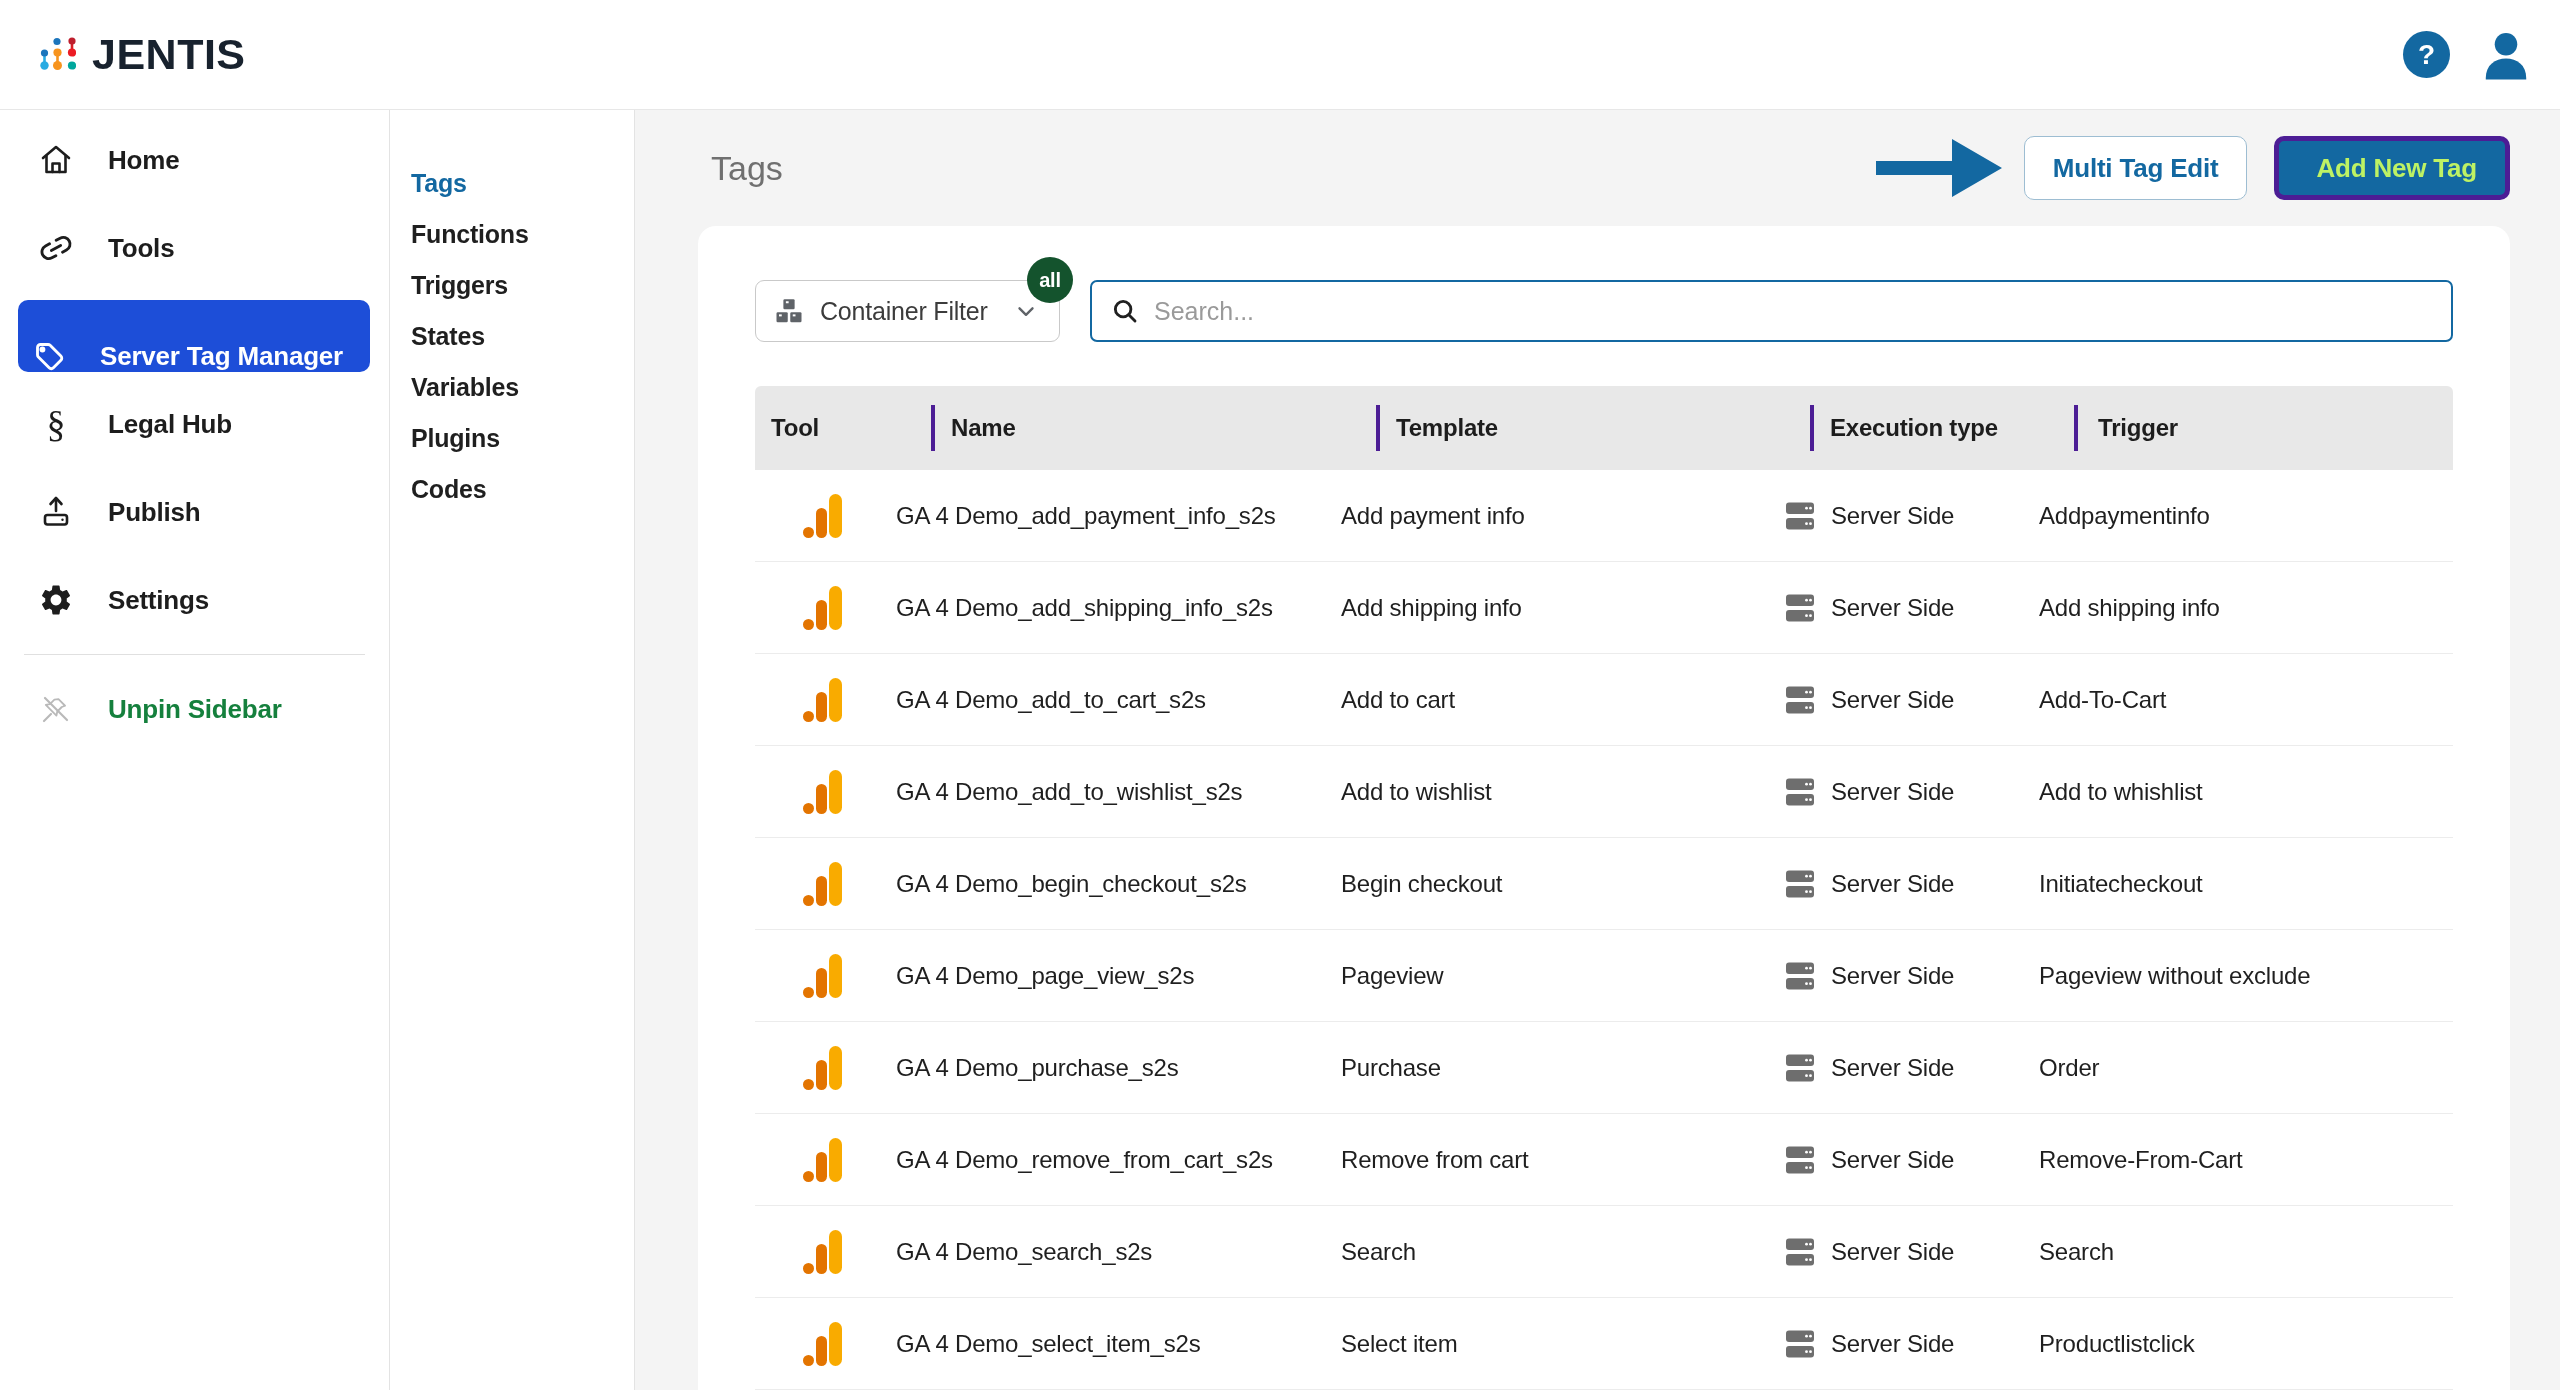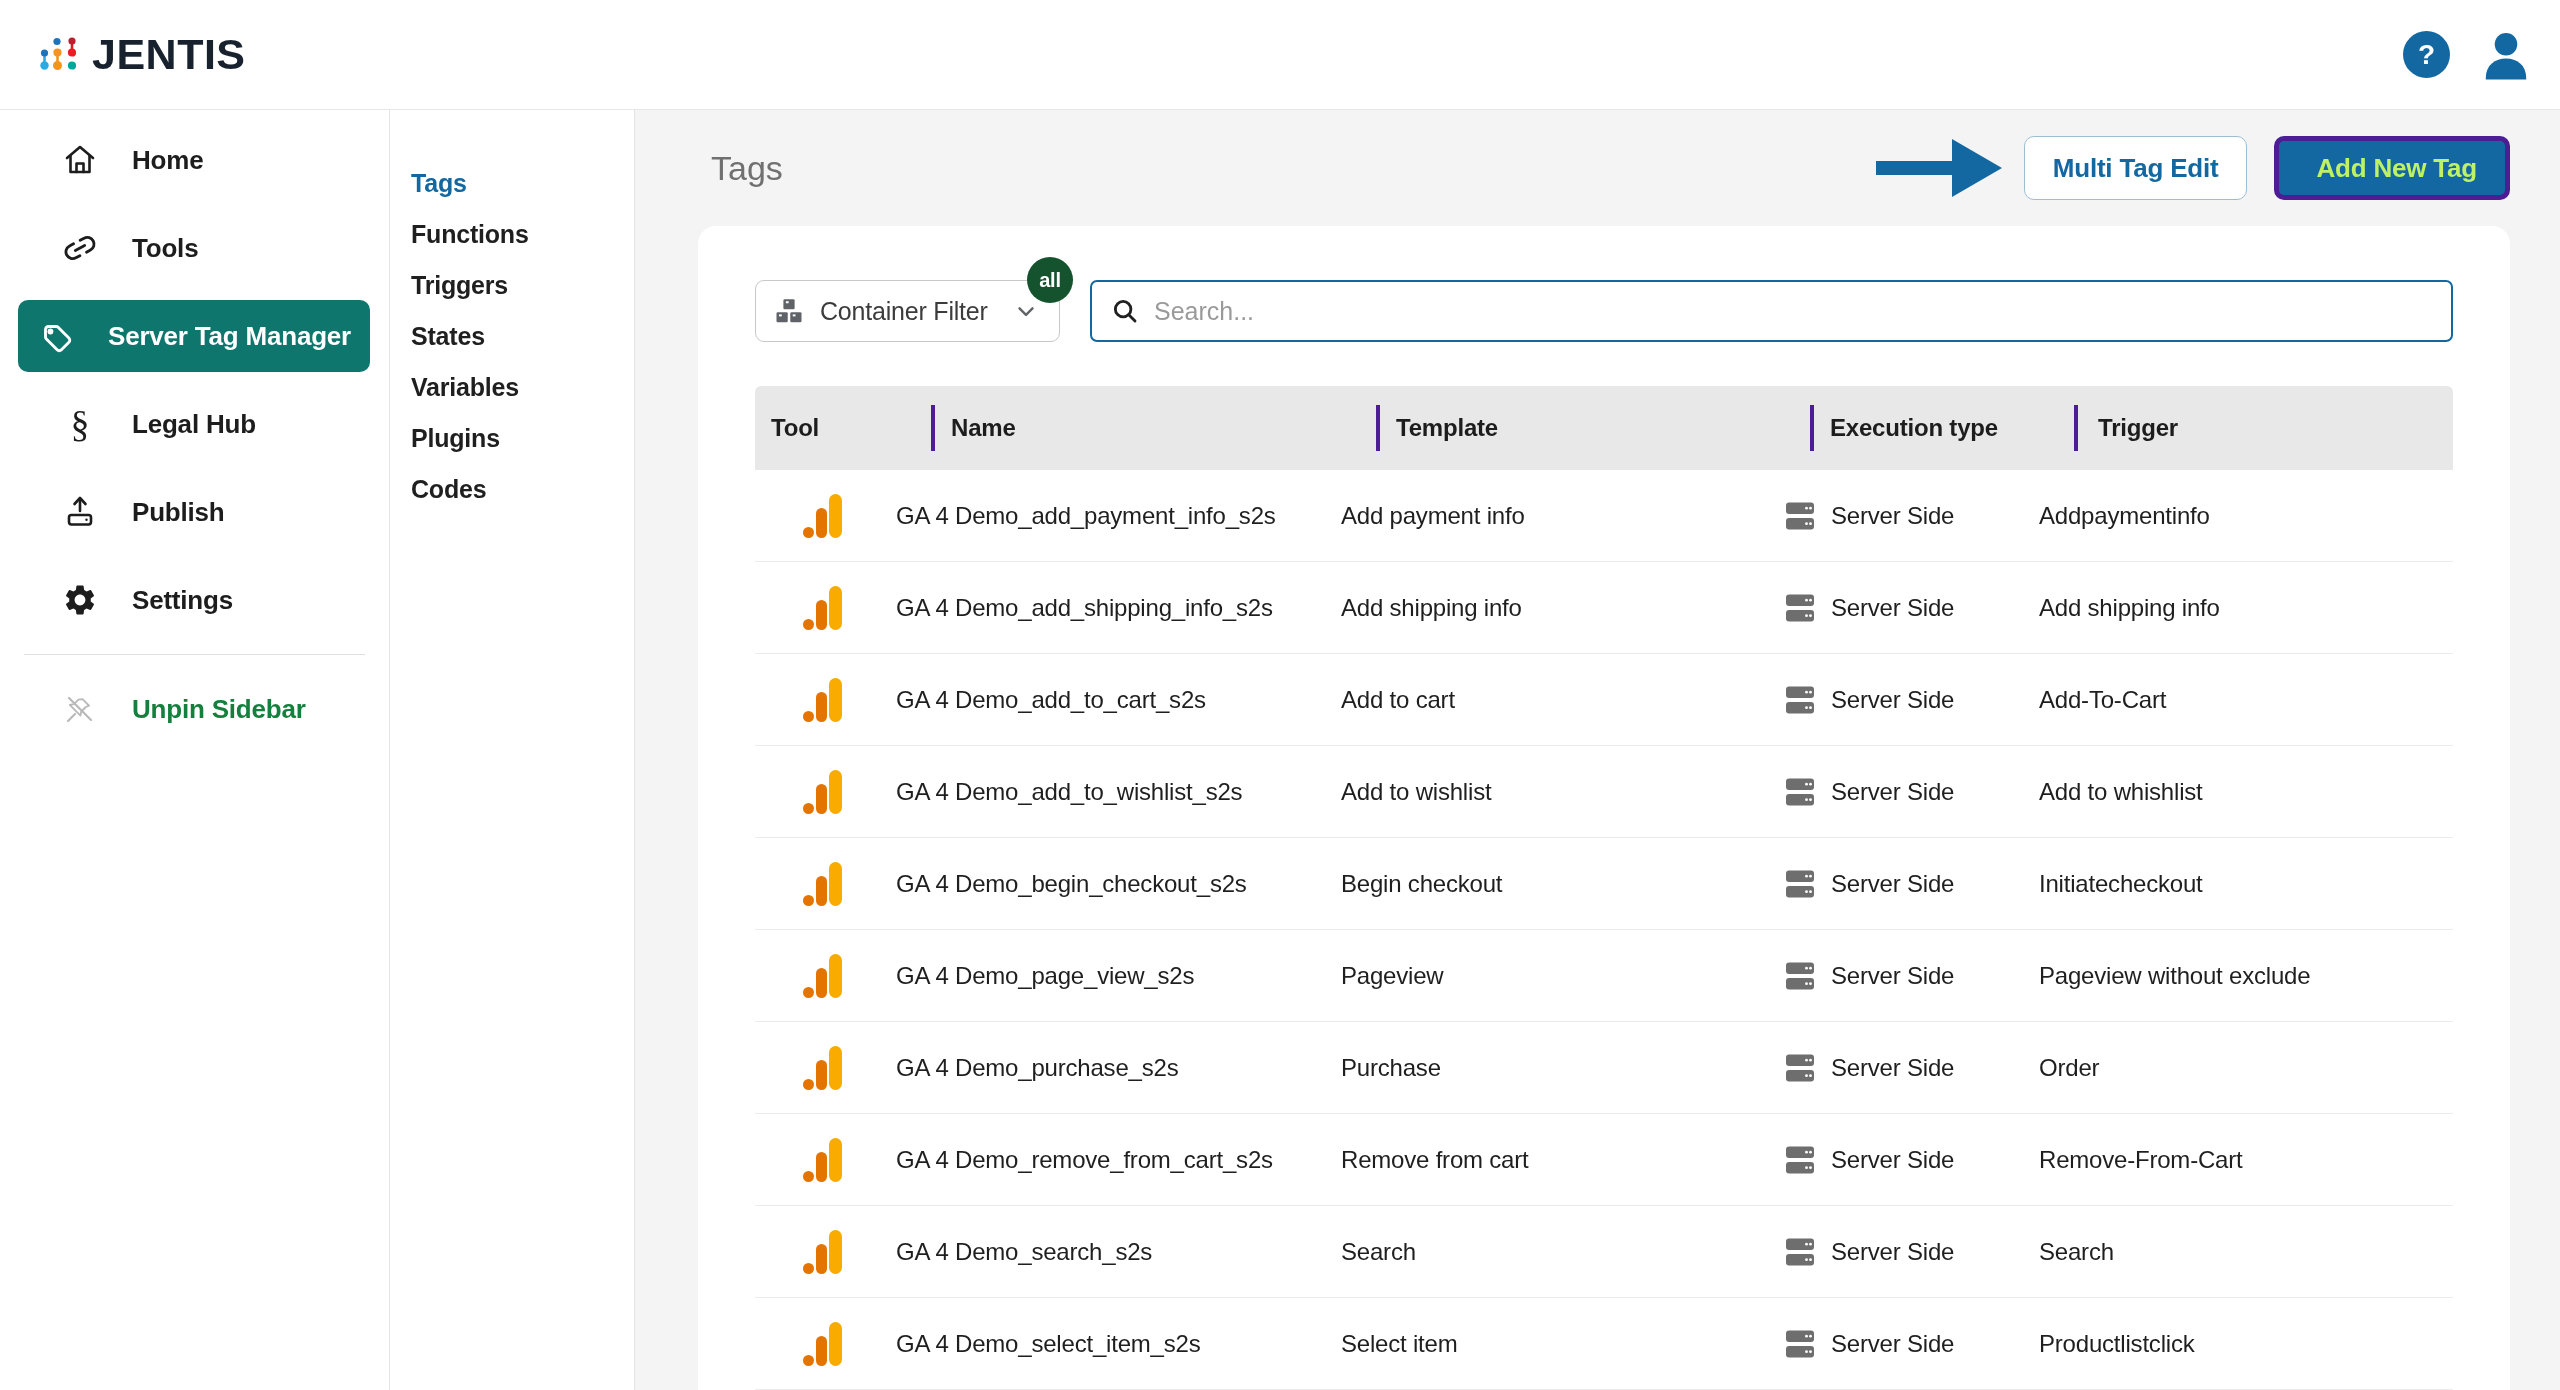--- a/index.html
+++ b/index.html
@@ -14,24 +14,24 @@
   .topbar-spacer { flex:1; }
   .help-btn { width:47px; height:47px; border-radius:50%; background:#1368A1; color:#fff;
     display:flex; align-items:center; justify-content:center; font-size:28px; font-weight:700; margin-right:30px; }
 
   
   .layout { display:flex; height:1280px; }
 
   
   .sidebar { width:390px; background:#fff; border-right:1px solid #e3e3e3; padding-top:6px; flex:none; }
   .side-item { height:88px; display:flex; align-items:center; padding-left:36px; gap:32px;
-    font-size:26px; font-weight:600; color:#1d1d1d; cursor:pointer;margin-left:24px; }
+    font-size:26px; font-weight:600; color:#1d1d1d; cursor:pointer; }
   .side-item .ic { width:40px; display:flex; justify-content:center; color:#1d1d1d; }
-  .side-item.active { background:#0f766e; color:#fff; border-radius:10px; margin:8px 19px 8px 18px;
-    height:72px; padding-left:18px; }
+  .side-item.active { background:#1d4ed8; color:#fff; border-radius:10px; margin:8px 19px 8px 18px;
+    height:72px; padding-left:10px;align-items:flex-end; }
   .side-item.active .ic { color:#fff; }
   .side-divider { border-top:1px solid #e0e0e0; margin:10px 24px; }
   .side-item.muted { color:#15803d; }
   .side-item.muted .ic { color:#b9b9b9; }
   .legal-ic { font-size:38px; font-weight:400; line-height:1; font-family:"Liberation Serif",serif; }
 
   
   .submenu { width:245px; background:#fff; border-right:1px solid #e3e3e3; padding:48px 0 0 21px; flex:none; }
   .sub-item { height:51px; display:flex; align-items:center; font-size:25px; font-weight:700;
     color:#1f1f1f; cursor:pointer; }

